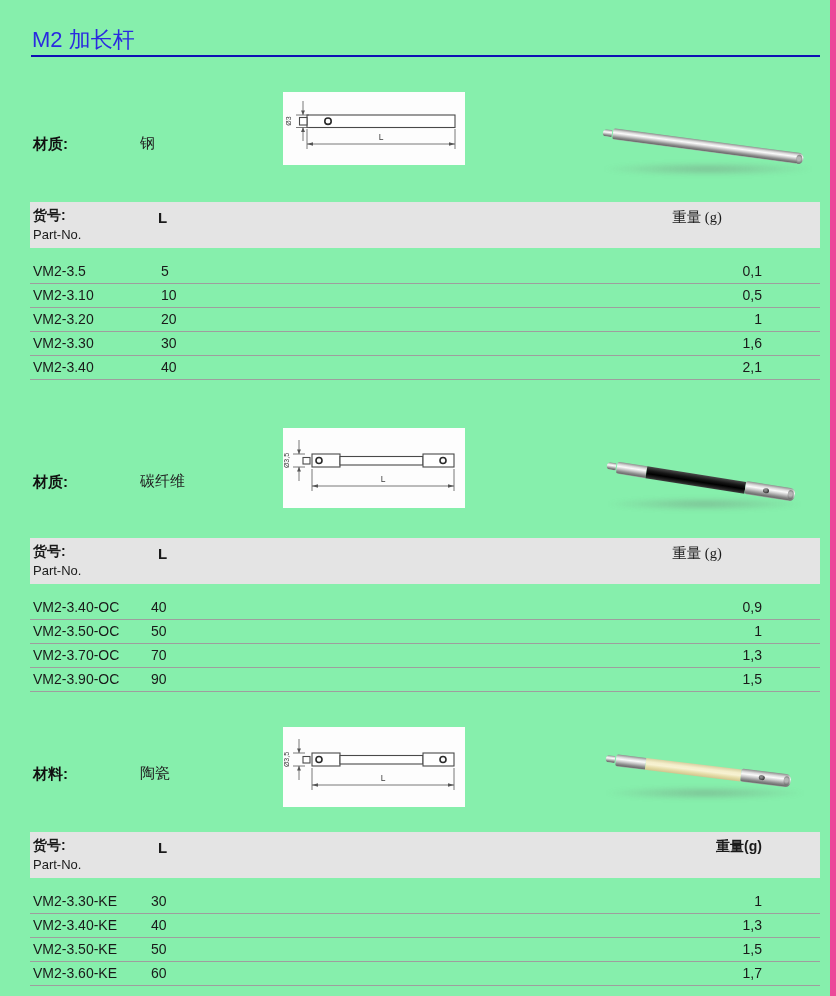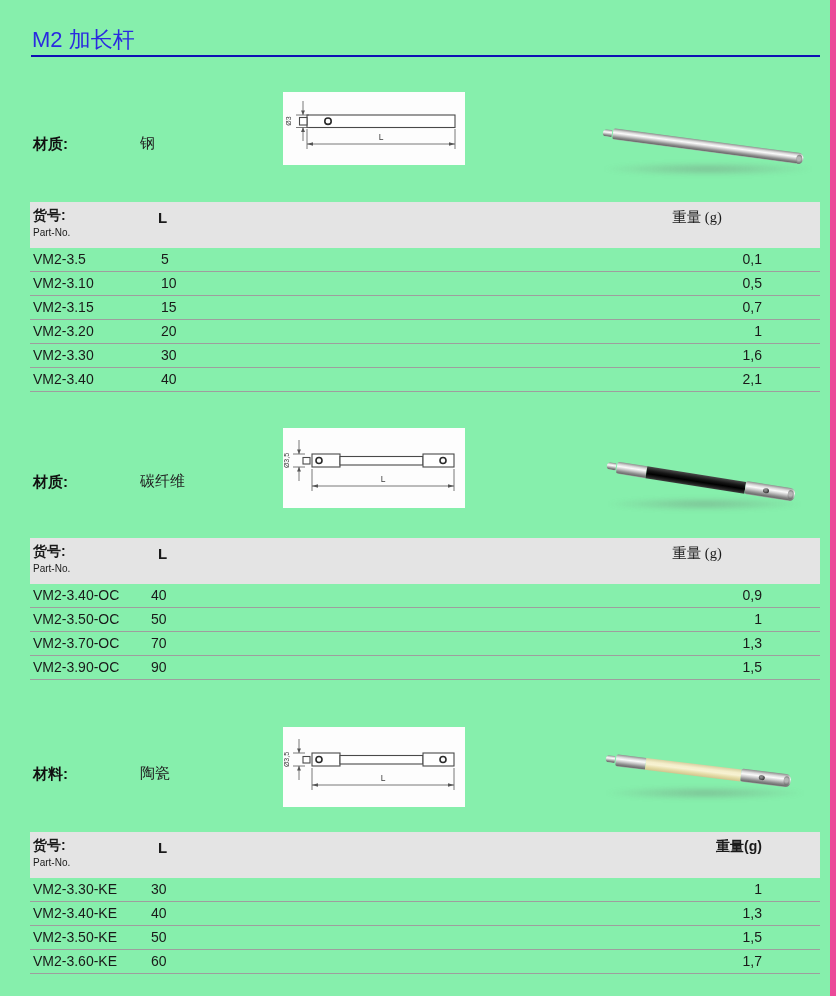--- a/index.html
+++ b/index.html
@@ -38,26 +38,26 @@
         background:radial-gradient(circle at 40% 35%,#888 20%,#3a3a3a 70%);}
   .face{position:absolute;right:1px;top:2px;width:6px;height:9px;border-radius:50%;
         background:radial-gradient(circle at 45% 45%,#b5b5b5 30%,#6e6e6e 80%);}
   .rod-shadow{position:absolute;border-radius:50%;filter:blur(2px);
         background:radial-gradient(ellipse at center,rgba(110,110,110,.35),rgba(255,255,255,0) 68%);}
 
   
   .table{position:absolute;left:30px;width:790px;}
   .thead{position:relative;height:46px;background:#e4e4e4;text-decoration:underline;}
   .th-part-cn{position:absolute;left:3px;top:5px;font-size:14px;font-weight:bold;}
-  .th-part-en{position:absolute;left:3px;top:25px;font-size:10px;}
+  .th-part-en{position:absolute;left:3px;top:25px;font-size:13px;}
   .th-len{position:absolute;left:128px;top:7px;font-size:15px;font-weight:bold;}
   .th-wt{position:absolute;left:602px;top:6px;width:130px;text-align:center;font-size:14.5px;
          font-family:"Liberation Serif",serif;}
   .t3 .th-wt{font-family:"Liberation Sans",sans-serif;font-weight:bold;font-size:14px;text-align:right;}
-  .tbody{}
+  .tbody{margin-top:12px;}
   .trow{position:relative;height:23px;border-bottom:1px solid #9e9e9e;font-size:14px;}
   .c-part{position:absolute;left:3px;top:3px;}
   .c-len{position:absolute;left:121px;top:3px;}
   .t1 .c-len{left:131px;}
   .c-wt{position:absolute;left:602px;top:3px;width:130px;text-align:right;}
 </style>
 </head>
 <body>
 
 <div class="page">
@@ -109,25 +109,20 @@
     <div class="tbody">
       <div class="trow">
         <div class="c-part">VM2-3.5</div>
         <div class="c-len">5</div>
         <div class="c-wt">0,1</div>
       </div>
       <div class="trow">
         <div class="c-part">VM2-3.10</div>
         <div class="c-len">10</div>
         <div class="c-wt">0,5</div>
-      </div>
-      <div class="trow">
-        <div class="c-part">VM2-3.15</div>
-        <div class="c-len">15</div>
-        <div class="c-wt">0,7</div>
       </div>
       <div class="trow">
         <div class="c-part">VM2-3.20</div>
         <div class="c-len">20</div>
         <div class="c-wt">1</div>
       </div>
       <div class="trow">
         <div class="c-part">VM2-3.30</div>
         <div class="c-len">30</div>
         <div class="c-wt">1,6</div>

